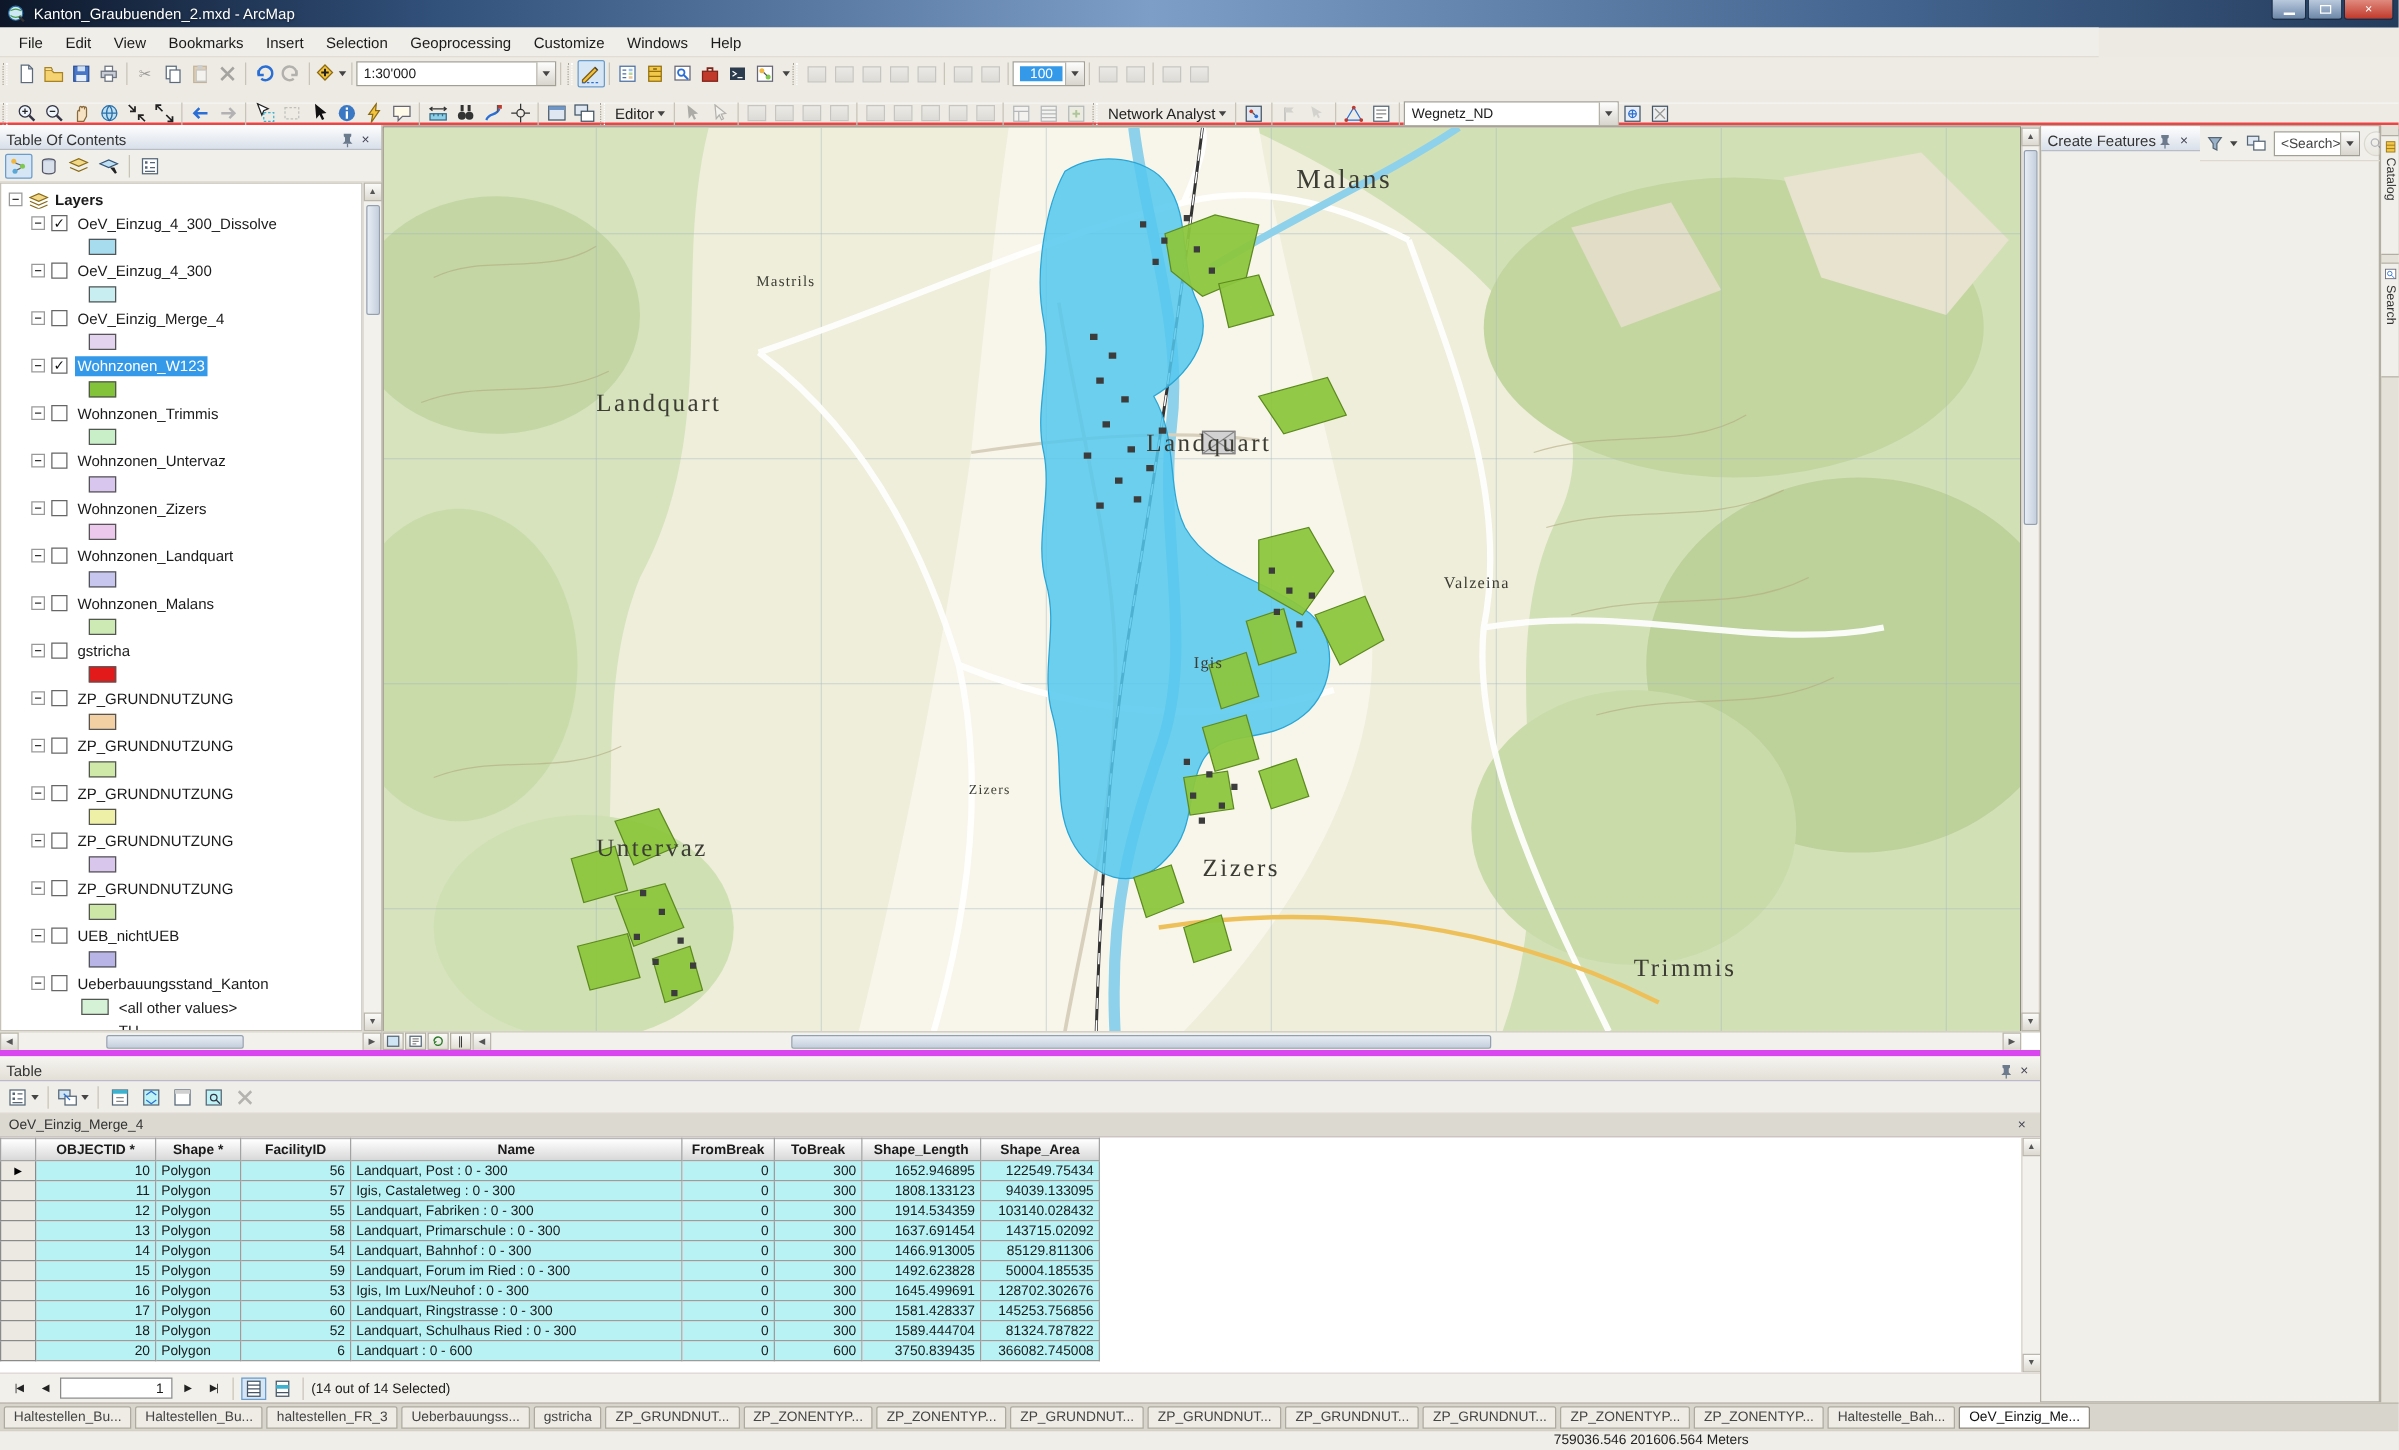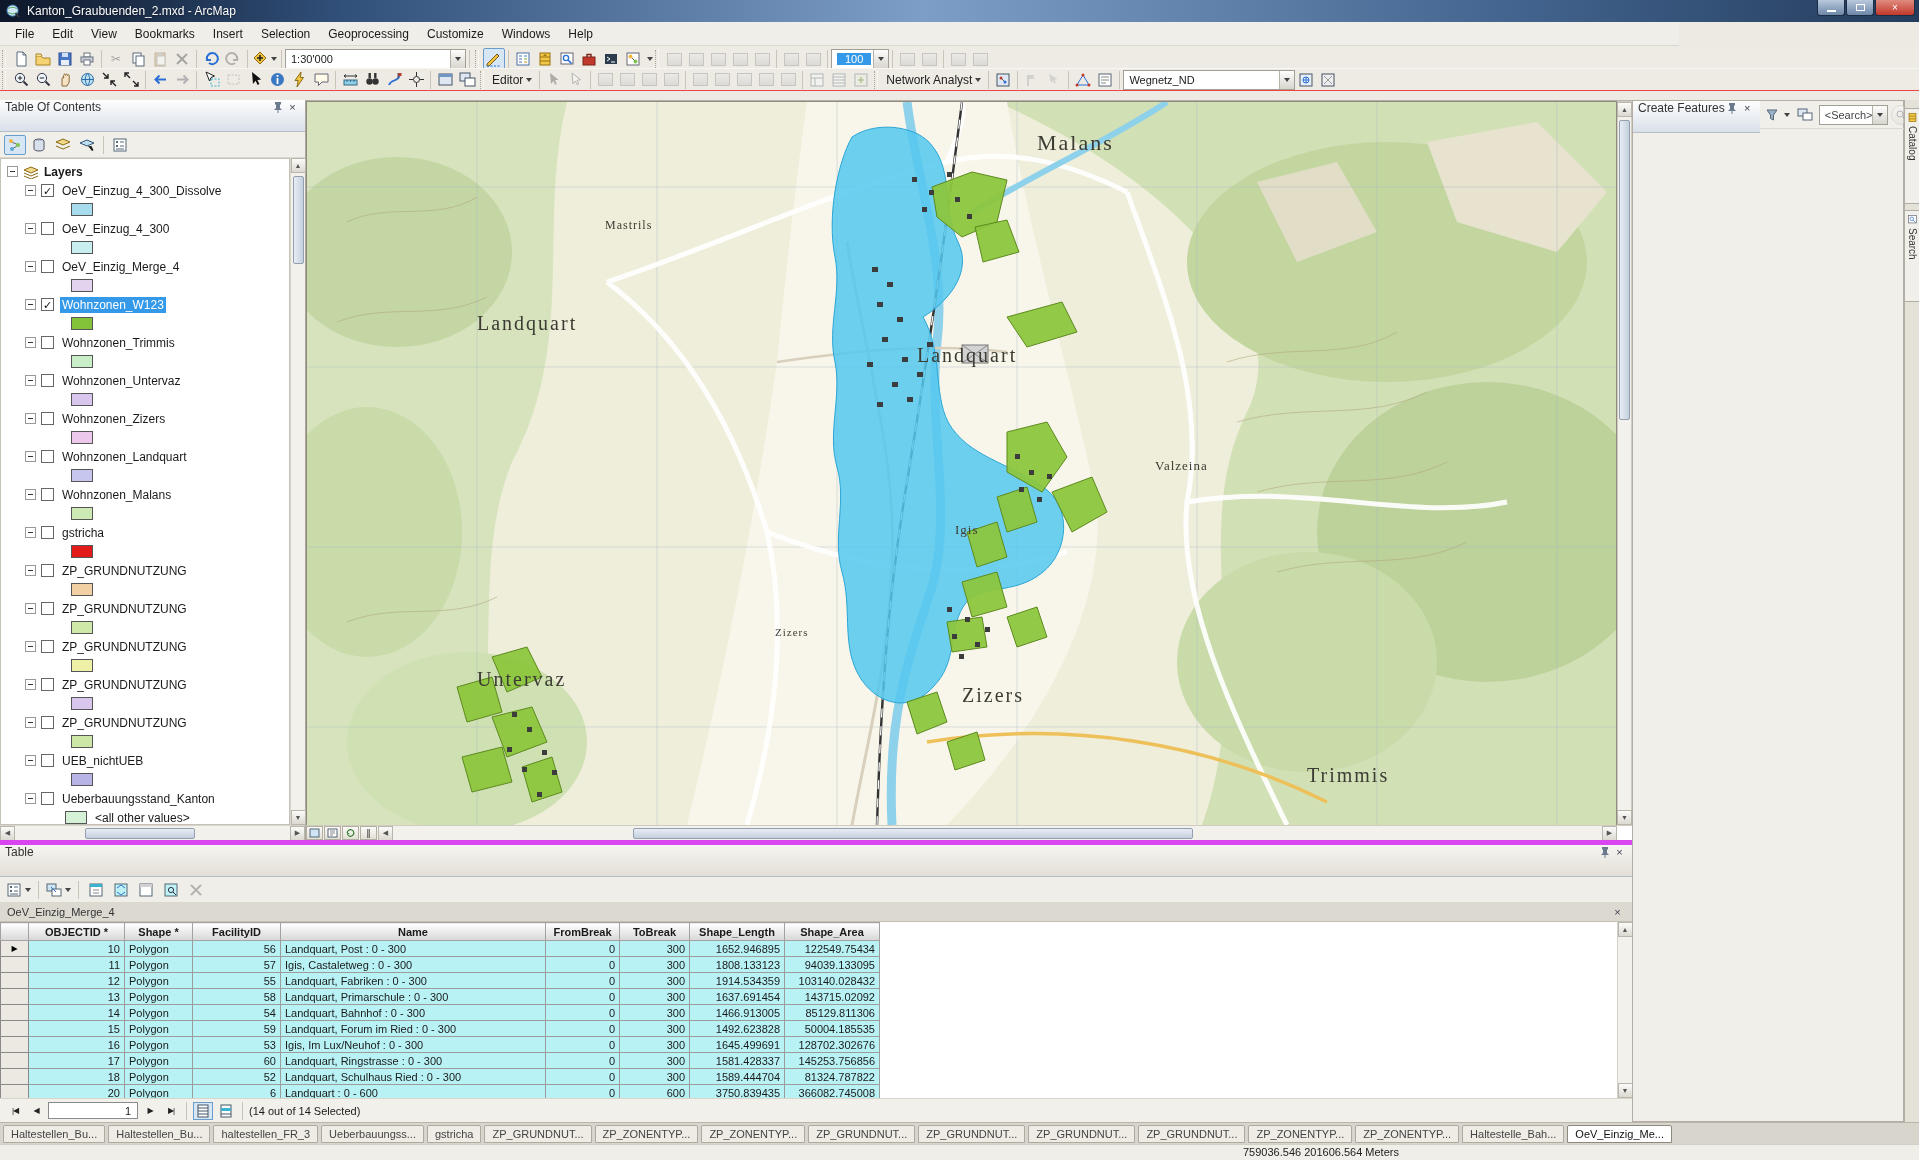--- a/index.html
+++ b/index.html
@@ -11,33 +11,33 @@
 .winbtns{position:absolute;right:4px;top:0;display:flex}
 .winbtn{width:28px;height:16px;border:1px solid #1c2c44;border-top:none;background:linear-gradient(#b9c9dd,#6c87a8);display:flex;align-items:center;justify-content:center;color:#fff;font-size:10px;border-radius:0 0 3px 3px;margin-left:1px}
 .winbtn.close{width:40px;background:linear-gradient(#e08a7e,#c0392b)}
 .maxglyph{width:9px;height:7px;border:1px solid #fff}
 .minglyph{width:9px;height:2px;background:#fff;margin-top:6px}
 
 .menubar{position:absolute;left:0;top:22px;width:1679px;height:24px;background:#f0eee8;border-bottom:1px solid #dcd8ce;display:flex;align-items:center;padding-left:6px}
 .menu-item{padding:4px 9px;cursor:default}
 .toolbar{position:absolute;left:0;width:1919px;background:#eeebe4;display:flex;align-items:center}
 .tb1{top:46px;height:26px}
-.tb2{top:68px;height:23px;border-top:1px solid #f8f6f2;border-bottom:1px solid #ef4444}
+.tb2{top:82px;height:23px;border-top:1px solid #f8f6f2;border-bottom:7px solid #ef4444}
 .grip{width:4px;height:18px;border-left:1px dotted #a9a396;border-right:1px dotted #fff;margin:0 4px 0 2px}
 .sep{width:1px;height:18px;background:#c9c4b8;margin:0 3px}
 .tb{min-width:22px;height:22px;display:flex;align-items:center;justify-content:center;border:1px solid transparent;border-radius:2px}
 .tb.on{border:1px solid #6a9ccc;background:#d6e6f5}
 .dis{opacity:.38}
 .drop{width:0;height:0;border-left:3px solid transparent;border-right:3px solid transparent;border-top:4px solid #444;margin-left:3px}
 .combo{height:20px;background:#fff;border:1px solid #a2a095;display:flex;align-items:center;font-size:11px;padding-left:5px;position:relative}
 .combo .cArr{width:15px;height:18px;margin-left:auto;background:linear-gradient(#fdfdfd,#d8d5cd);border-left:1px solid #b5b2a8;display:flex;align-items:center;justify-content:center}
 .tlabel{font-size:12px;color:#222;display:flex;align-items:center;padding:0 4px;height:22px}
 .ph{width:15px;height:13px;border:1px solid #8a8a8a;background:linear-gradient(#e8e8e8,#c2c2c2)}
 
-.panel-head{height:32px;background:linear-gradient(#fefefe,#d9e0ea);border-bottom:1px solid #b6bdc8;display:flex;align-items:flex-start;padding:0 5px;font-size:12px;color:#333;flex:0 0 auto}
+.panel-head{height:20px;background:linear-gradient(#fefefe,#d9e0ea);border-bottom:1px solid #b6bdc8;display:flex;align-items:flex-end;padding:0 5px;font-size:12px;color:#333;flex:0 0 auto}
 .panel-head .sp{flex:1}
 .hbtn{width:15px;height:14px;display:flex;align-items:center;justify-content:center;color:#445;font-size:11px}
 
 .toc{position:absolute;left:0;top:100px;width:306px;height:740px;background:#f0efe9;border-right:1px solid #aaa69c;display:flex;flex-direction:column}
 .toc-tools{height:26px;display:flex;align-items:center;gap:2px;padding:2px 4px;background:#f0efe9;border-bottom:1px solid #dbd7cd;flex:0 0 auto}
 .ttb{width:22px;height:20px;display:flex;align-items:center;justify-content:center;border:1px solid transparent;border-radius:2px}
 .ttb.on{border:1px solid #6a9ccc;background:#d6e6f5}
 .toc-body{flex:1;display:flex;min-height:0}
 .toc-tree{flex:1;background:#fff;border:1px solid #c6c2b8;margin:0;overflow:hidden;position:relative;font-size:12px;padding-top:3px}
 .trow{display:flex;align-items:center;height:19px;white-space:nowrap}
@@ -204,21 +204,21 @@
     </span>
   <span class="sep"></span>
   <span class="tb">
       <svg width="16" height="16" viewBox="0 0 16 16">
         <path d="M8 1l6 6-6 6-6-6z" fill="#f4c33c" stroke="#8a6a14"></path>
         <path d="M8 4v6M5 7h6" stroke="#222" stroke-width="1.6"></path>
       </svg>
       <span class="drop"></span>
     </span>
   <span class="sep"></span>
-  <div class="combo" style="width:181px">
+  <div class="combo" style="width:160px">
     <span>1:30'000</span>
     <span class="cArr">
         <span class="drop" style="margin:0"></span>
       </span>
   </div>
   <span class="sep"></span>
   <span class="grip"></span>
   <span class="tb on">
       <svg width="18" height="18" viewBox="0 0 18 18">
         <path d="M2 14l10-10 2 2-10 10H2z" fill="#f2c33c" stroke="#7d5c1a"></path>

